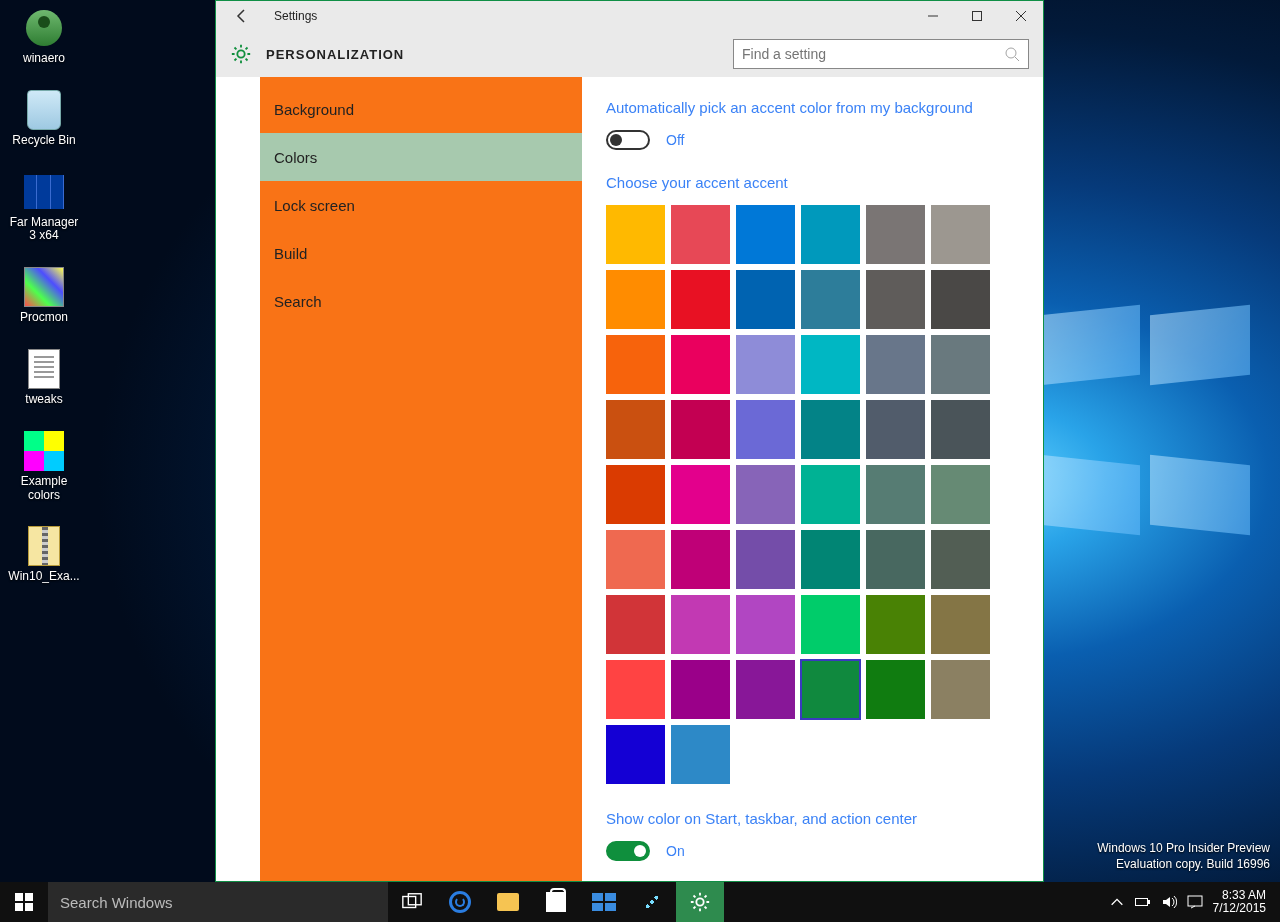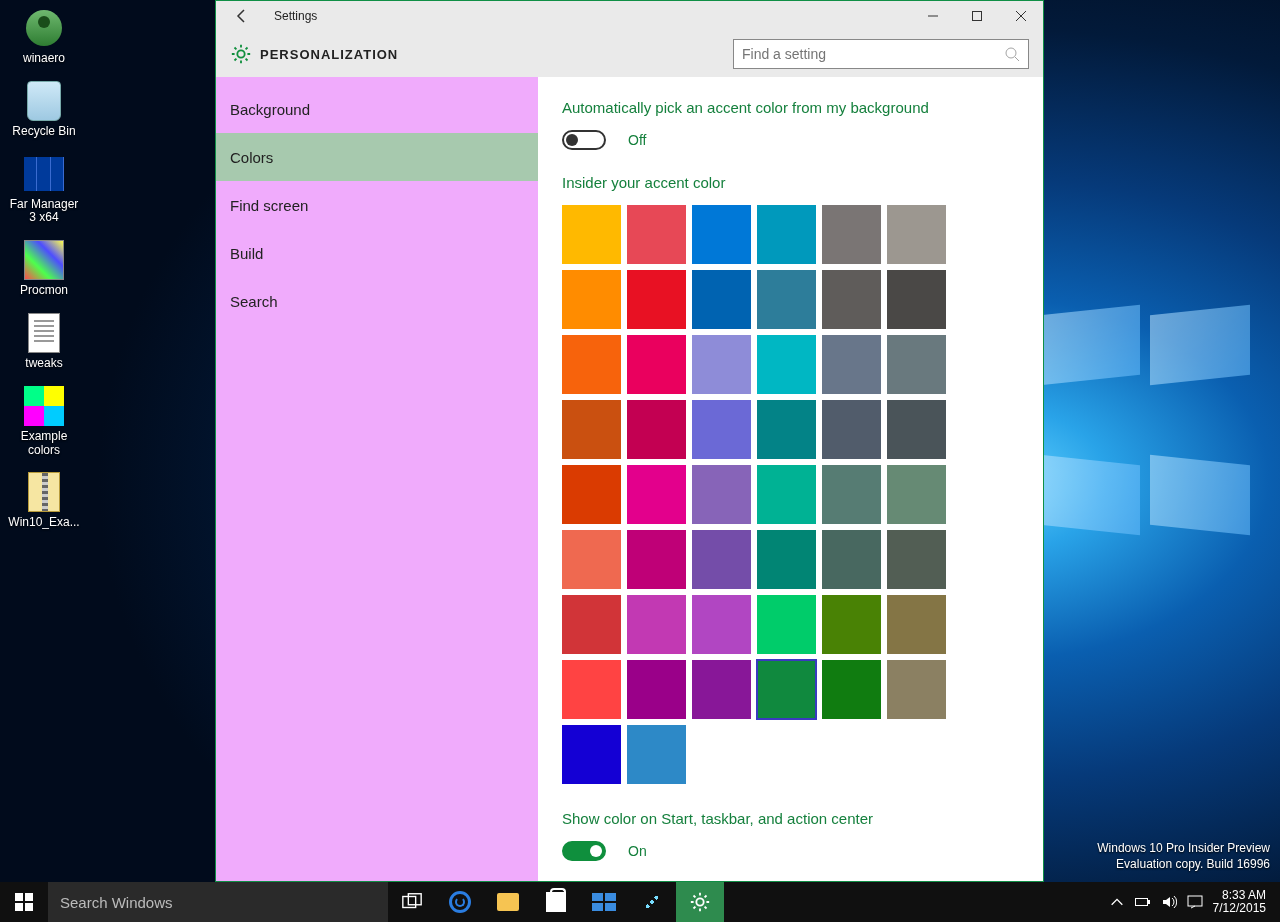--- a/index.html
+++ b/index.html
@@ -2,21 +2,21 @@
 <html><head>
 <meta charset="utf-8">
 <style>
 * { margin:0; padding:0; box-sizing:border-box; font-family:"Segoe UI",Tahoma,sans-serif; }
 html,body { width:1280px; height:922px; overflow:hidden; }
 
 
 .desktop { position:relative; width:1280px; height:922px;
   background:radial-gradient(ellipse 900px 600px at 78% 52%, #5fd1ff 0%, #29a3e8 12%, #0a5fb0 30%, #063a7a 50%, #021a3a 75%, #010b1c 100%);
 }
-.desktop-icons { position:absolute; top:6px; left:6px; display:flex; flex-direction:column; gap:13px; width:76px; }
+.desktop-icons { position:absolute; top:6px; left:6px; display:flex; flex-direction:column; gap:22px; width:76px; }
 .di { display:flex; flex-direction:column; align-items:center; color:#fff; font-size:12px; text-align:center; cursor:pointer; }
 .di .ico { width:44px; height:44px; display:flex; align-items:center; justify-content:center; margin-bottom:2px; }
 .di .lbl { text-shadow:0 1px 2px #000; line-height:1.15; max-width:74px; }
 
 
 .user-ico { width:36px;height:36px;border-radius:50%;background:linear-gradient(#6fb96f,#2e7d32);position:relative; }
 .user-ico::after{content:"";position:absolute;top:6px;left:12px;width:12px;height:12px;border-radius:50%;background:#1a4d1a;}
 .bin-ico { width:34px;height:40px;background:linear-gradient(#cfe9f7,#9ec9e2);border-radius:4px 4px 6px 6px;border:1px solid #7aa; }
 .far-ico { width:40px;height:34px;background:#003a9b;display:flex;}
 .far-ico div{flex:1;border-right:1px solid #3a6bd0;}
@@ -40,34 +40,34 @@
 
 
 .win{position:absolute;top:0;left:215px;width:829px;height:882px;background:#fff;border:1px solid #108f46;display:flex;flex-direction:column;}
 .titlebar{height:30px;background:#eaeaea;display:flex;align-items:center;padding:0 0 0 12px;}
 .titlebar .back{width:28px;height:28px;display:flex;align-items:center;justify-content:center;border-radius:50%;cursor:pointer;}
 .titlebar .back svg{width:16px;height:16px;}
 .titlebar .title{margin-left:18px;font-size:12px;color:#222;}
 .titlebar .spacer{flex:1;}
 .titlebar .wbtn{width:44px;height:30px;display:flex;align-items:center;justify-content:center;cursor:pointer;}
 .titlebar .wbtn svg{width:10px;height:10px;}
-.headerrow{height:46px;background:#eaeaea;display:flex;align-items:center;padding:0 14px;gap:8px;}
+.headerrow{height:46px;background:#eaeaea;display:flex;align-items:center;padding:0 14px;gap:14px;}
 .gear{width:22px;height:22px;}
 .htitle{font-size:13px;font-weight:600;letter-spacing:1px;color:#222;}
 .headspacer{flex:1;}
 .searchwrap{width:296px;height:30px;border:1px solid #888;background:#fff;display:flex;align-items:center;padding:0 8px;}
 .searchwrap input{flex:1;border:none;outline:none;font-size:14px;color:#be185d;background:transparent;}
 .searchwrap .sico{width:16px;height:16px;opacity:.6;}
 .body{flex:1;display:flex;min-height:0;}
-.sidebar{width:322px;background:#f0abfc;padding-top:8px;}
+.sidebar{width:322px;background:#f97316;padding-top:8px;margin-left:44px;}
 .navitem{height:48px;display:flex;align-items:center;padding-left:14px;font-size:15px;color:#222;cursor:pointer;}
 .navitem.sel{background:#a7c9ae;}
-.content{flex:1;overflow:auto;padding:22px 24px 30px 24px;color:#15803d;}
+.content{flex:1;overflow:auto;padding:22px 24px 30px 24px;color:#3b82f6;}
 .content h3{font-weight:400;font-size:15px;margin-bottom:14px;}
-.toggle{display:flex;align-items:center;gap:22px;margin-bottom:24px;}
+.toggle{display:flex;align-items:center;gap:16px;margin-bottom:24px;}
 .twrap{width:44px;height:20px;border:2px solid #333;border-radius:20px;position:relative;cursor:pointer;background:#fff;}
 .tknob{position:absolute;top:2px;left:2px;width:12px;height:12px;border-radius:50%;background:#333;}
 .twrap.on{background:#0f8f3d;border-color:#0f8f3d;}
 .twrap.on .tknob{left:auto;right:2px;background:#fff;}
 .tlabel{font-size:14px;}
 .swatches{display:grid;grid-template-columns:repeat(6,59px);grid-auto-rows:59px;gap:6px;margin-bottom:26px;}
 .sw{width:59px;height:59px;cursor:pointer;}
 .sw.sel{outline:2px solid #3a3abf;outline-offset:-1px;}
 
 
@@ -200,34 +200,34 @@
             <circle cx="7" cy="7" r="5" fill="none" stroke="#666"></circle>
             <path d="M11 11l4 4" stroke="#666"></path>
           </svg>
       </div>
     </div>
 
     <div class="body">
       <div class="sidebar" id="nav">
           <div class="navitem">Background</div>
           <div class="navitem sel">Colors</div>
-          <div class="navitem">Find screen</div>
+          <div class="navitem">Lock screen</div>
           <div class="navitem">Build</div>
           <div class="navitem">Search</div>
         </div>
       <div class="content">
         <h3>Automatically pick an accent color from my background</h3>
         <div class="toggle">
           <div class="twrap">
               <div class="tknob"></div>
             </div>
           <div class="tlabel">Off</div>
         </div>
 
-        <h3>Insider your accent color</h3>
+        <h3>Choose your accent accent</h3>
         <div class="swatches" id="swatches">
             <div class="sw" style="background: rgb(255, 185, 0);"></div>
             <div class="sw" style="background: rgb(231, 72, 86);"></div>
             <div class="sw" style="background: rgb(0, 120, 215);"></div>
             <div class="sw" style="background: rgb(0, 153, 188);"></div>
             <div class="sw" style="background: rgb(122, 117, 116);"></div>
             <div class="sw" style="background: rgb(156, 151, 144);"></div>
             <div class="sw" style="background: rgb(255, 140, 0);"></div>
             <div class="sw" style="background: rgb(232, 17, 35);"></div>
             <div class="sw" style="background: rgb(0, 99, 177);"></div>

